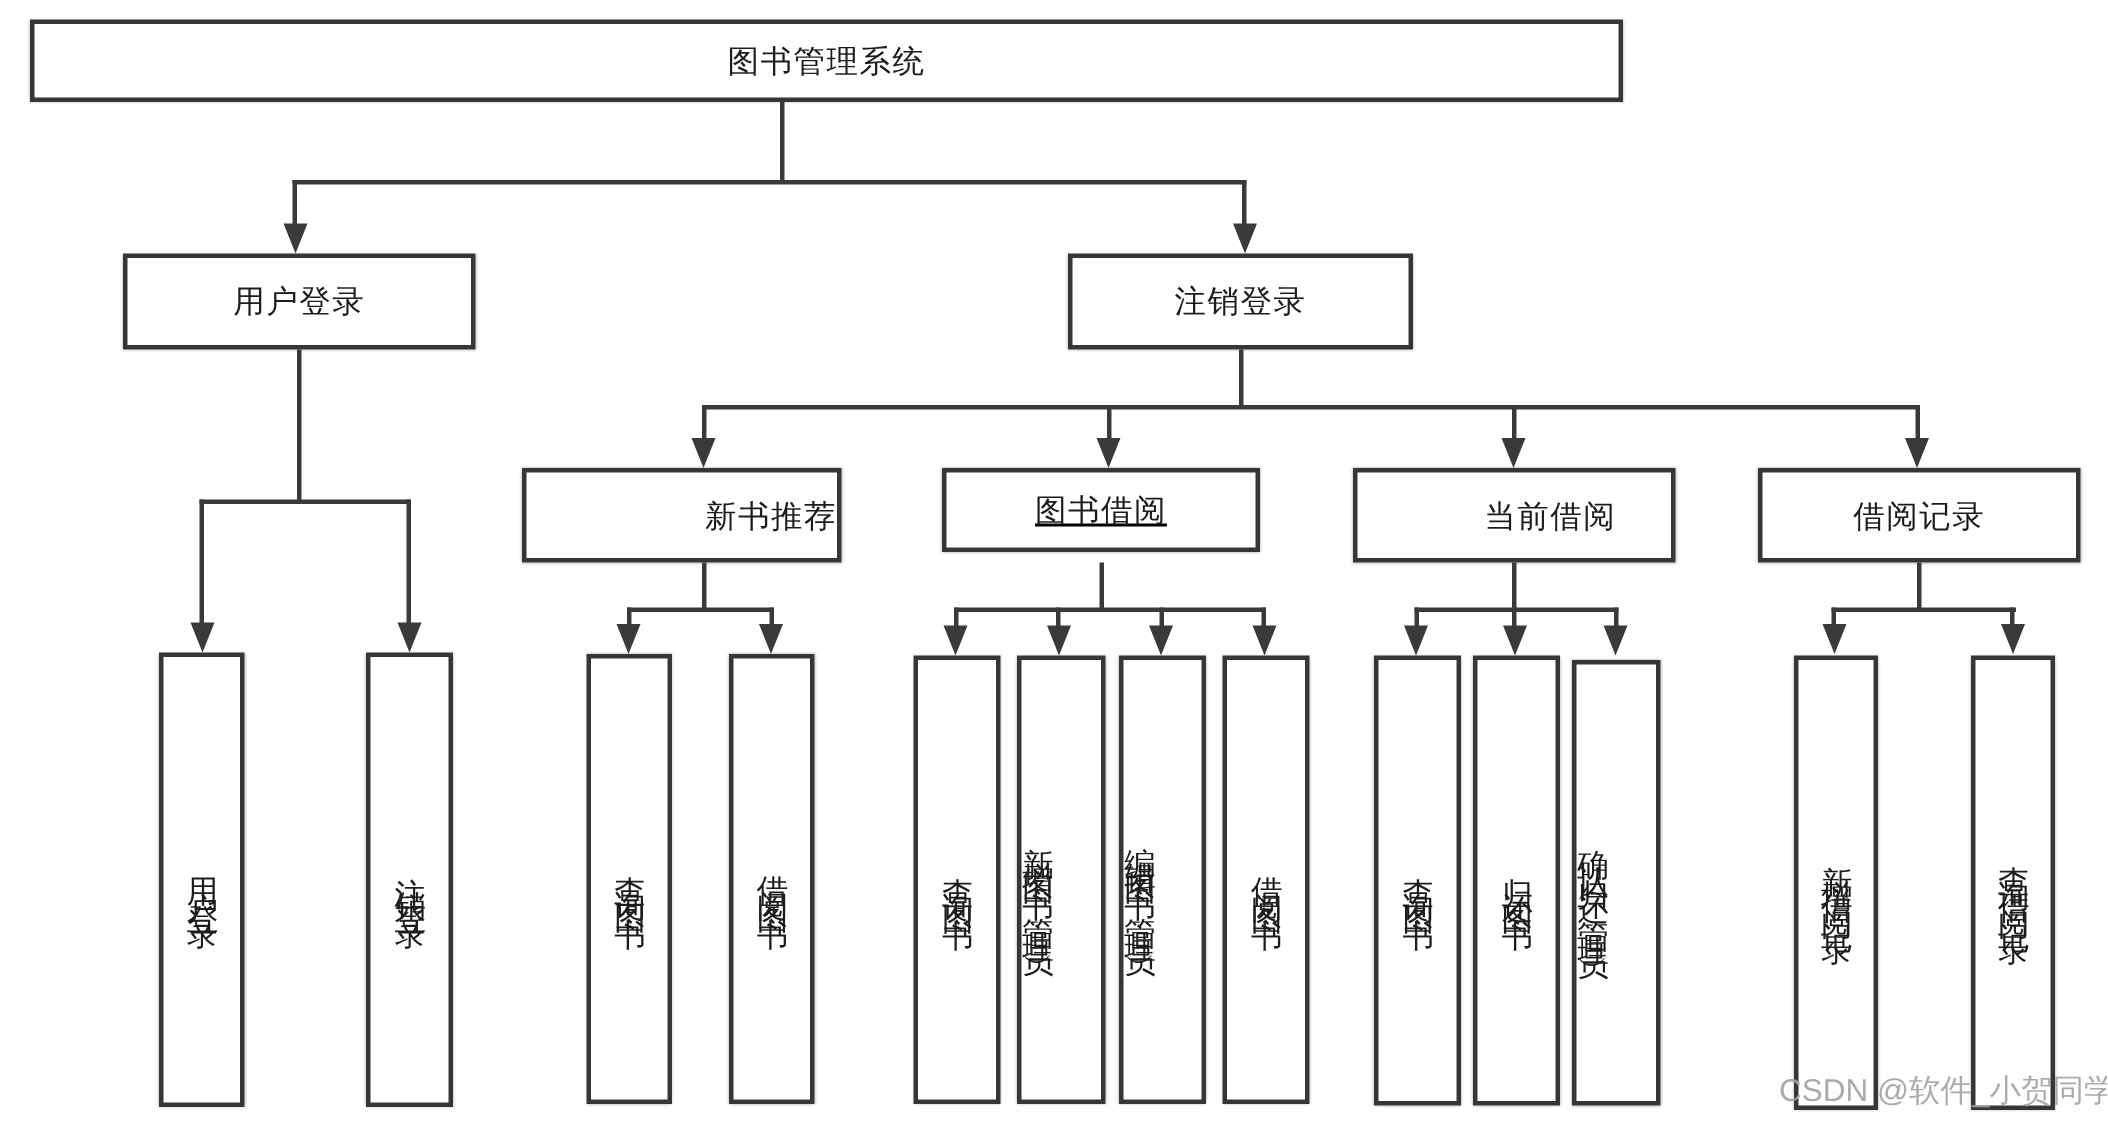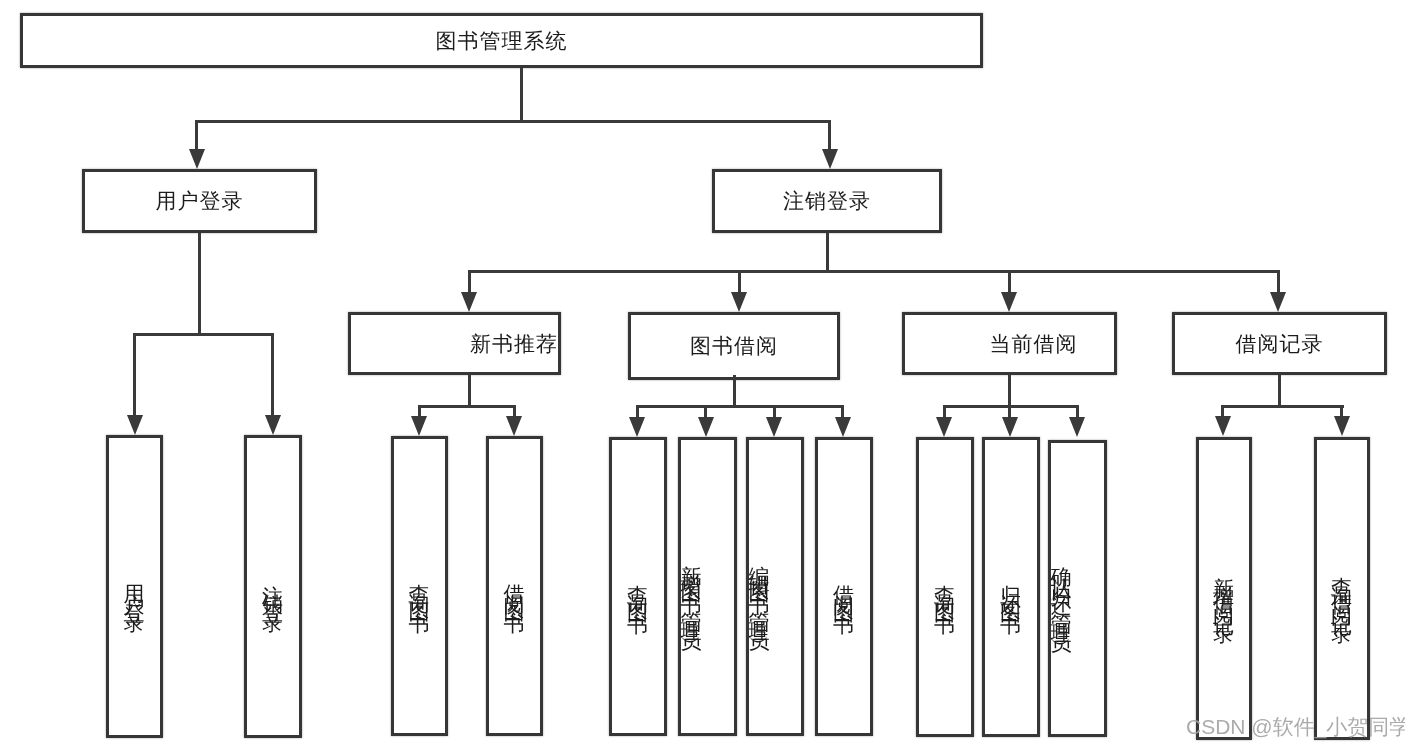--- a/index.html
+++ b/index.html
@@ -40,21 +40,21 @@
   .watermark{
     position:absolute;left:1186px;top:713px;z-index:5;
     font-size:21px;color:var(--watermark);opacity:.9;white-space:nowrap;
   }
 </style>
 </head>
 <body>
 
 <div class="canvas">
 
-  <div class="box" style="left:20px;top:13px;width:963px;height:55px;">
+  <div class="box" style="left:20px;top:13px;width:1062px;height:55px;">
     <span class="hlabel">图书管理系统</span>
   </div>
 
   <div class="vline" style="left:520px;top:68px;height:54px;"></div>
   <div class="hline" style="left:195px;top:120px;width:636px;"></div>
   <div class="vline" style="left:195px;top:120px;height:32px;"></div>
   <div class="arrow" style="left:189px;top:149px;"></div>
   <div class="vline" style="left:828px;top:120px;height:32px;"></div>
   <div class="arrow" style="left:822px;top:149px;"></div>
 
@@ -79,21 +79,21 @@
   <div class="vline" style="left:738px;top:270px;height:25px;"></div>
   <div class="arrow" style="left:731px;top:292px;"></div>
   <div class="vline" style="left:1008px;top:270px;height:25px;"></div>
   <div class="arrow" style="left:1001px;top:292px;"></div>
   <div class="vline" style="left:1277px;top:270px;height:25px;"></div>
   <div class="arrow" style="left:1270px;top:292px;"></div>
 
   <div class="box" style="left:348px;top:312px;width:213px;height:63px;justify-content:flex-end;">
     <span class="hlabel">新书推荐</span>
   </div>
-  <div class="box" style="left:628px;top:312px;width:212px;height:68px;">
+  <div class="box" style="left:628px;top:312px;width:212px;height:56px;text-decoration:underline;">
     <span class="hlabel">图书借阅</span>
   </div>
   <div class="box" style="left:902px;top:312px;width:215px;height:63px;padding-left:48px;">
     <span class="hlabel">当前借阅</span>
   </div>
   <div class="box" style="left:1172px;top:312px;width:215px;height:63px;">
     <span class="hlabel">借阅记录</span>
   </div>
 
   <div class="vline" style="left:468px;top:375px;height:32px;"></div>

